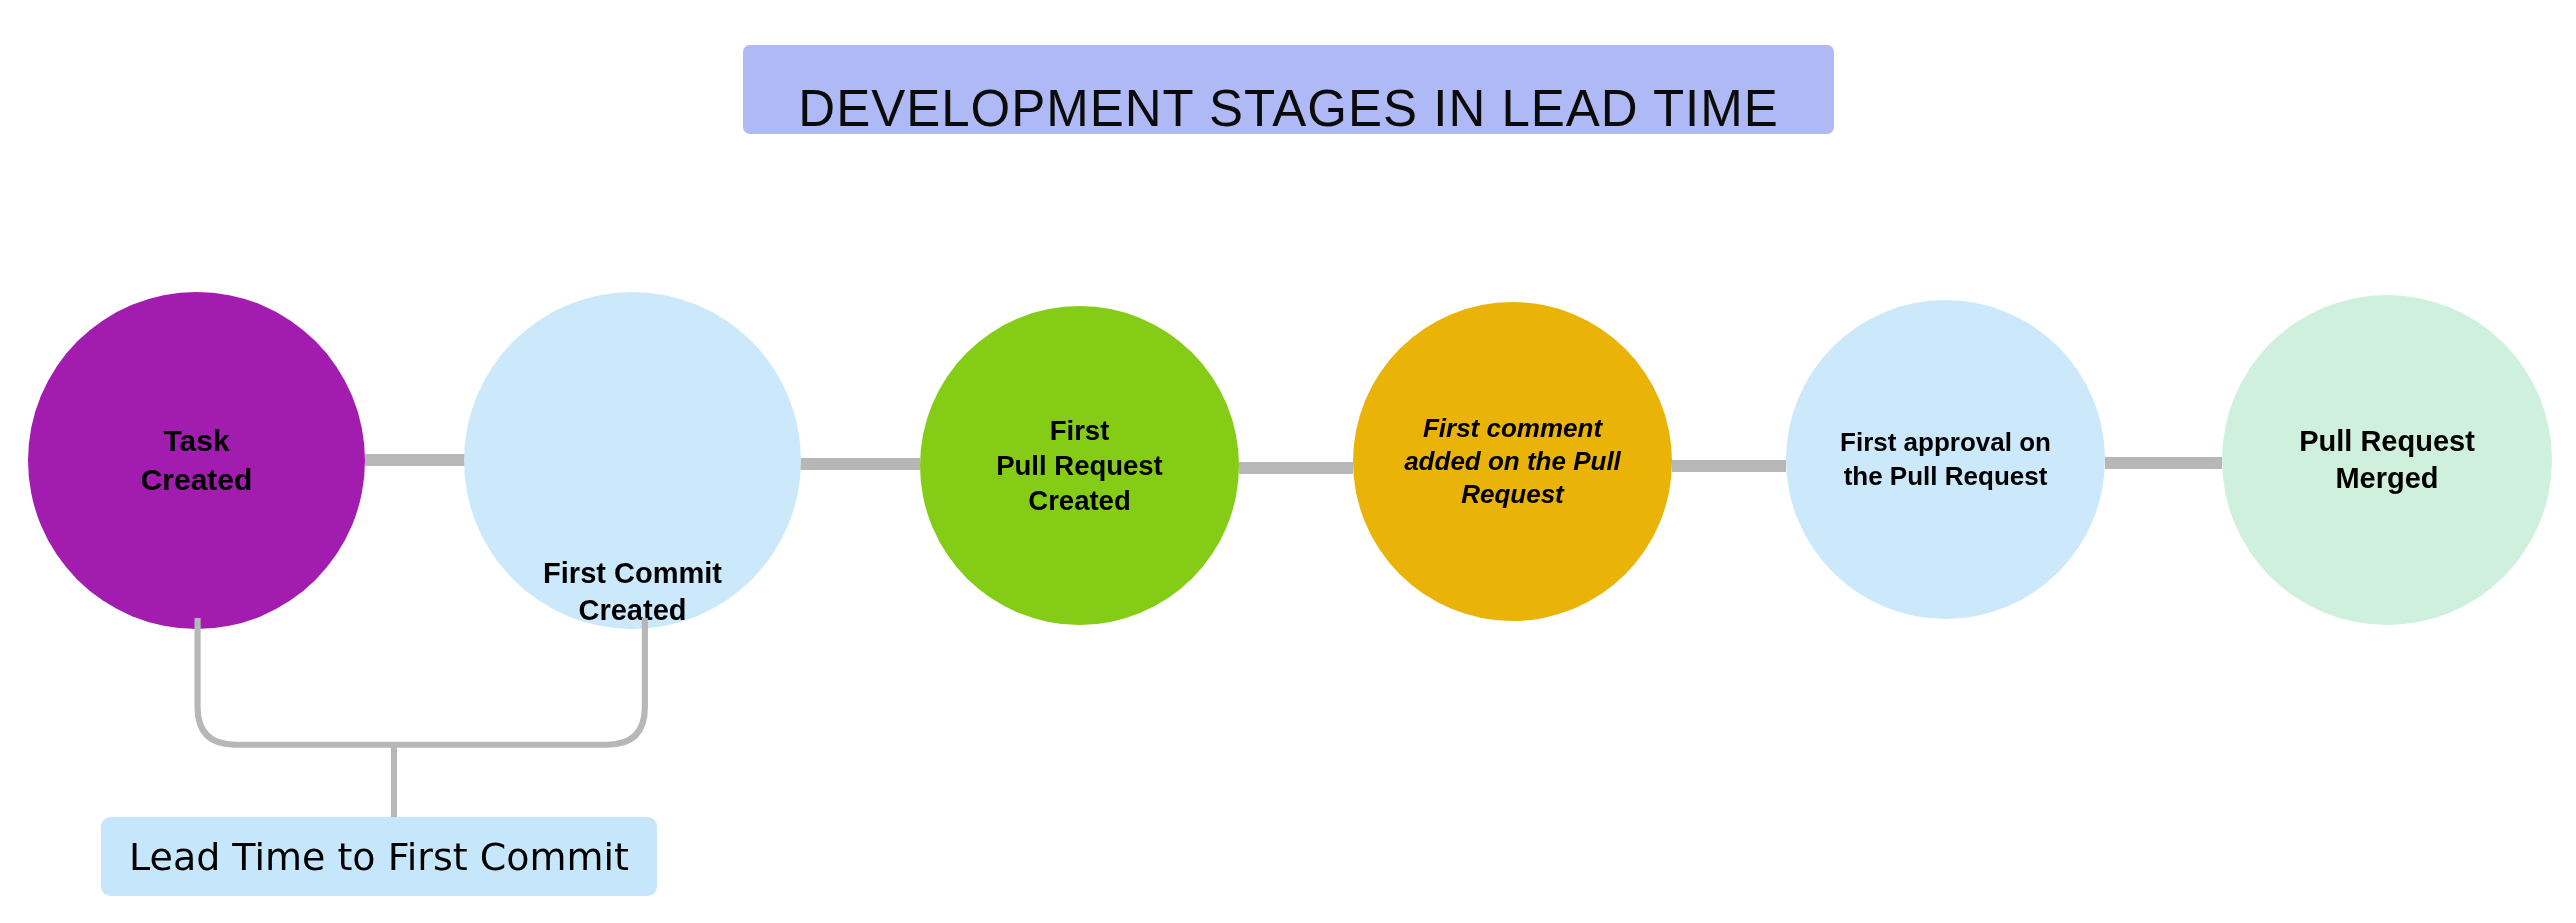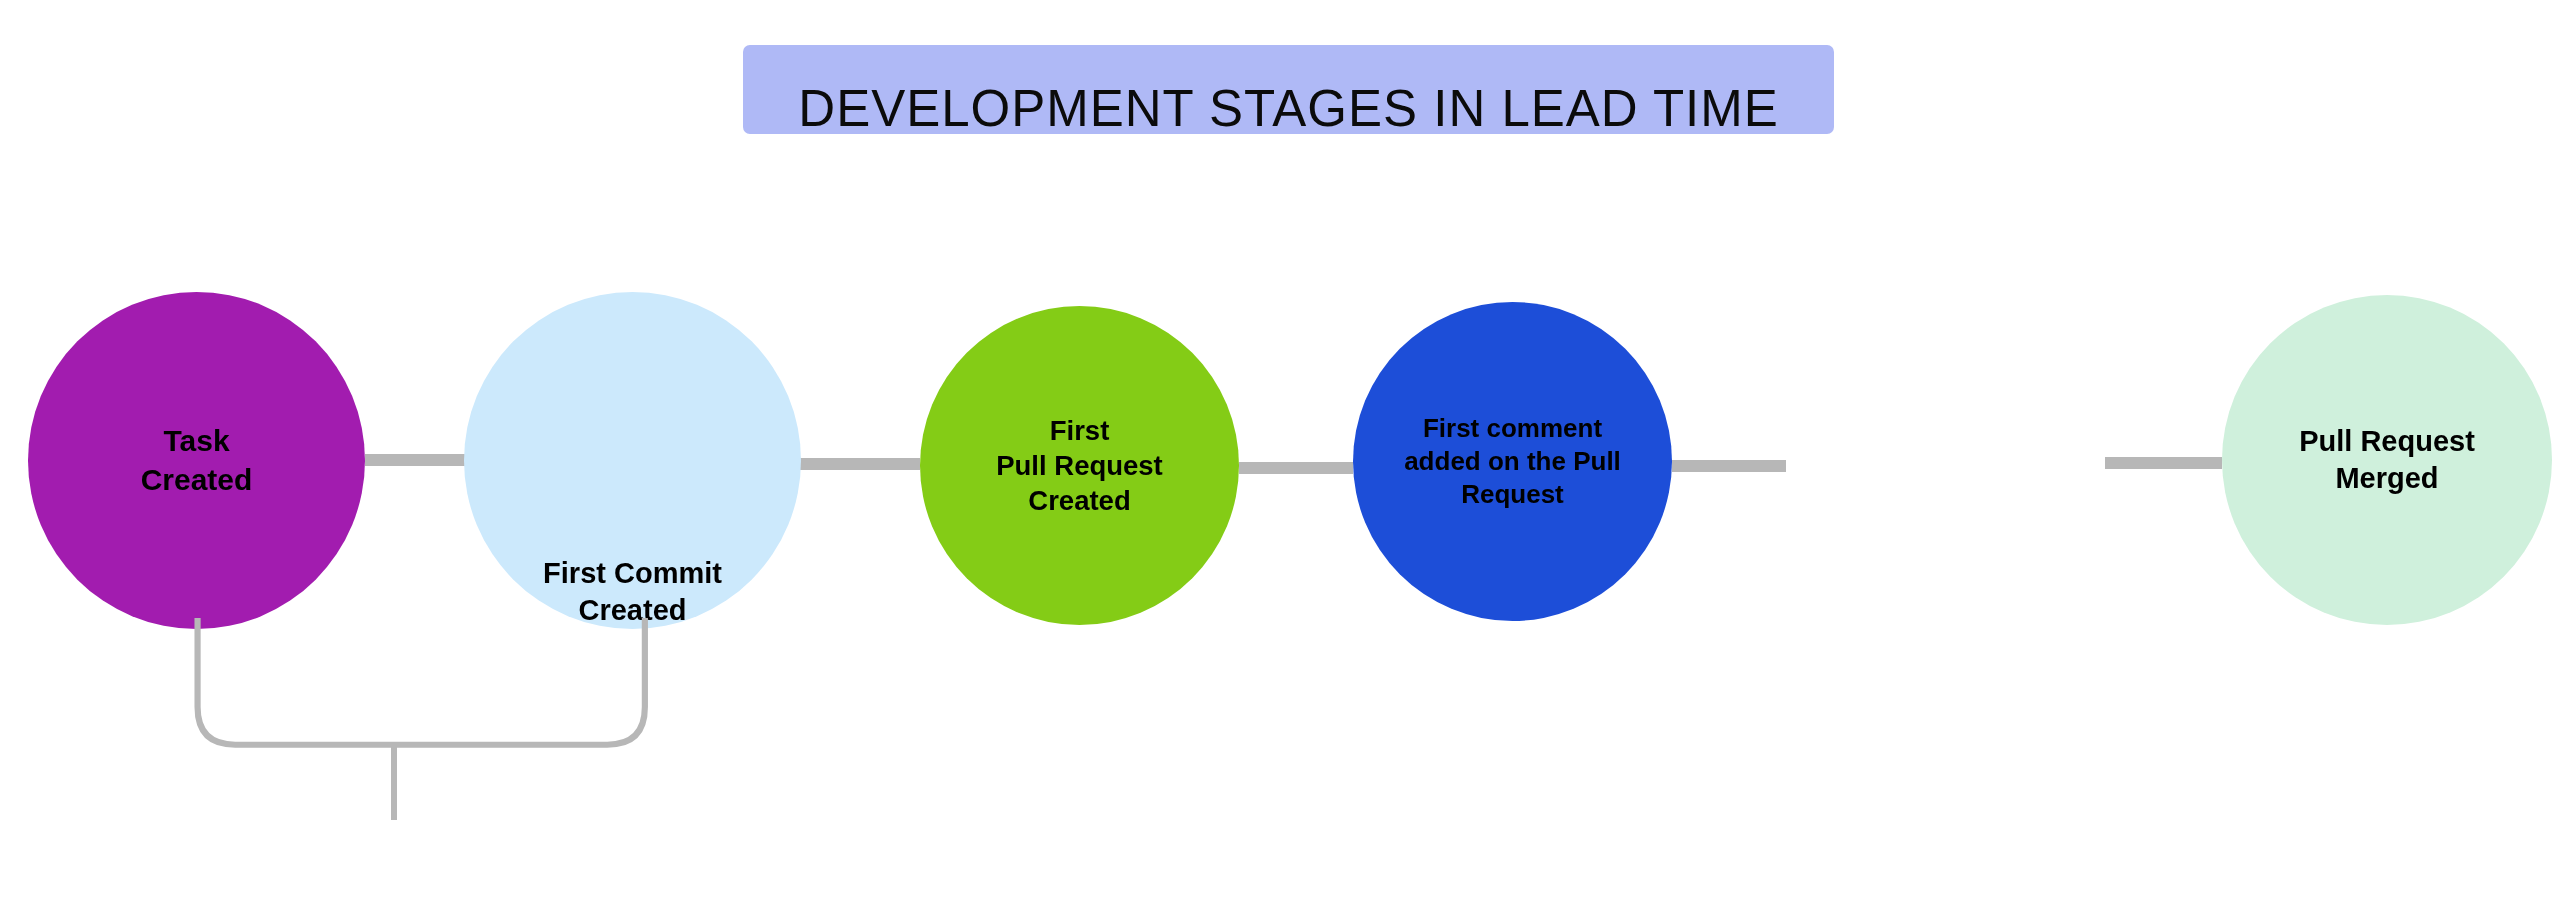--- a/index.html
+++ b/index.html
@@ -136,33 +136,40 @@
   </div>
   <div class="stage-node" id="node-1" style="left: 464px; top: 292px; width: 337px; height: 337px; background: rgb(204, 233, 252); align-items: flex-end;">
     <span class="stage-label" style="font-size: 29px;">First Commit
 Created</span>
   </div>
   <div class="stage-node" id="node-2" style="left: 920px; top: 306px; width: 319px; height: 319px; background: #84cc16;">
     <span class="stage-label" style="font-size: 27.5px;">First
 Pull Request
 Created</span>
   </div>
-  <div class="stage-node" id="node-3" style="left: 1353px; top: 302px; width: 319px; height: 319px; background: #1d4ed8;">
+  <div class="stage-node" id="node-3" style="left: 1353px; top: 302px; width: 319px; height: 319px; background: #eab308; font-style: italic;">
     <span class="stage-label" style="font-size: 26px;">First comment
 added on the Pull
 Request</span>
+  </div>
+  <div class="stage-node" id="node-4" style="left: 1786px; top: 300px; width: 319px; height: 319px; background: rgb(204, 233, 252);">
+    <span class="stage-label" style="font-size: 26px;">First approval on
+the Pull Request</span>
   </div>
   <div class="stage-node" id="node-5" style="left: 2222px; top: 295px; width: 330px; height: 330px; background: rgb(207, 240, 220);">
     <span class="stage-label" style="font-size: 29px;">Pull Request
 Merged</span>
   </div>
 
   <div class="bracket-wrap">
     <svg width="495" height="137" viewBox="0 0 720 200" fill="none" xmlns="http://www.w3.org/2000/svg">
       <path d="M 36 0 L 36 130 Q 36 185 91 185 L 634 185 Q 689 185 689 130 L 689 0" stroke="#B7B7B7" stroke-width="9" fill="none" stroke-linecap="butt"></path>
     </svg>
   </div>
 
   <div class="bracket-stem"></div>
 
+  <div class="leadtime-box">
+    <span class="leadtime-text">Lead Time to First Commit</span>
+  </div>
 
 </div>
 
 
 </body></html>

